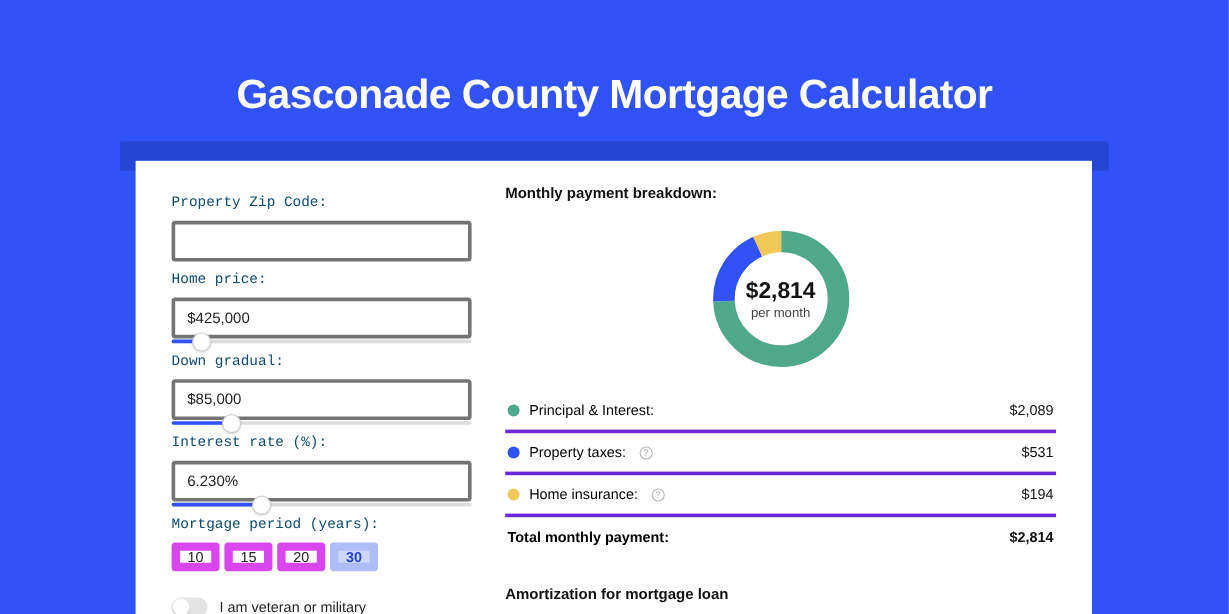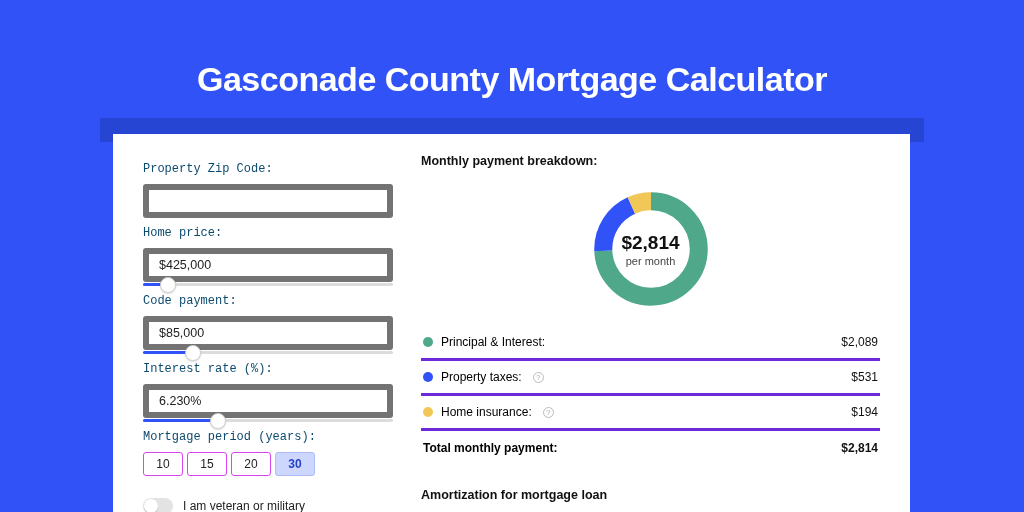--- a/index.html
+++ b/index.html
@@ -50,21 +50,21 @@
     font-size: 12px;
     color: #0c4a6e;
     margin-top: 8px;
     margin-bottom: 8px;
     display: block;
     font-family: Liberation Mono, monospace;
   }
   .text-input {
     width: 100%;
     height: 34px;
-    border: 6px solid #737373;
+    border: 3px solid #737373;
     border-radius: 3px;
     padding: 0 10px;
     font-size: 12.5px;
     color: #222;
     background: #fff;
   }
   .slider-track {
     position: relative;
     height: 3px;
     background: #dcdcdc;
@@ -94,21 +94,21 @@
   }
   .dp-row .text-input:first-child { flex: 1.65; }
   .dp-row .text-input:last-child { flex: 1; }
   .period-row {
     display: flex;
     gap: 4px;
   }
   .period-btn {
     width: 40px;
     height: 24px;
-    border: 1px solid #d946ef;
+    border: 7px solid #d946ef;
     border-radius: 3px;
     background: #fff;
     font-size: 12px;
     color: #222;
     display: flex;
     align-items: center;
     justify-content: center;
     cursor: pointer;
   }
   .period-btn.active {
@@ -248,21 +248,21 @@
     <label class="field-label">Property Zip Code:</label>
     <input class="text-input" type="text" value="" style="">
 
     <label class="field-label">Home price:</label>
     <input class="text-input" type="text" value="$425,000" style="">
     <div class="slider-track">
       <div class="slider-fill" style="width:10%"></div>
       <div class="slider-thumb" style="left:10%"></div>
     </div>
 
-    <label class="field-label">Code payment:</label>
+    <label class="field-label">Down gradual:</label>
     <div class="dp-row">
       <input class="text-input" type="text" value="$85,000" style="">
     </div>
     <div class="slider-track">
       <div class="slider-fill" style="width:20%"></div>
       <div class="slider-thumb" style="left:20%"></div>
     </div>
 
     <label class="field-label">Interest rate (%):</label>
     <input class="text-input" type="text" value="6.230%" style="">

